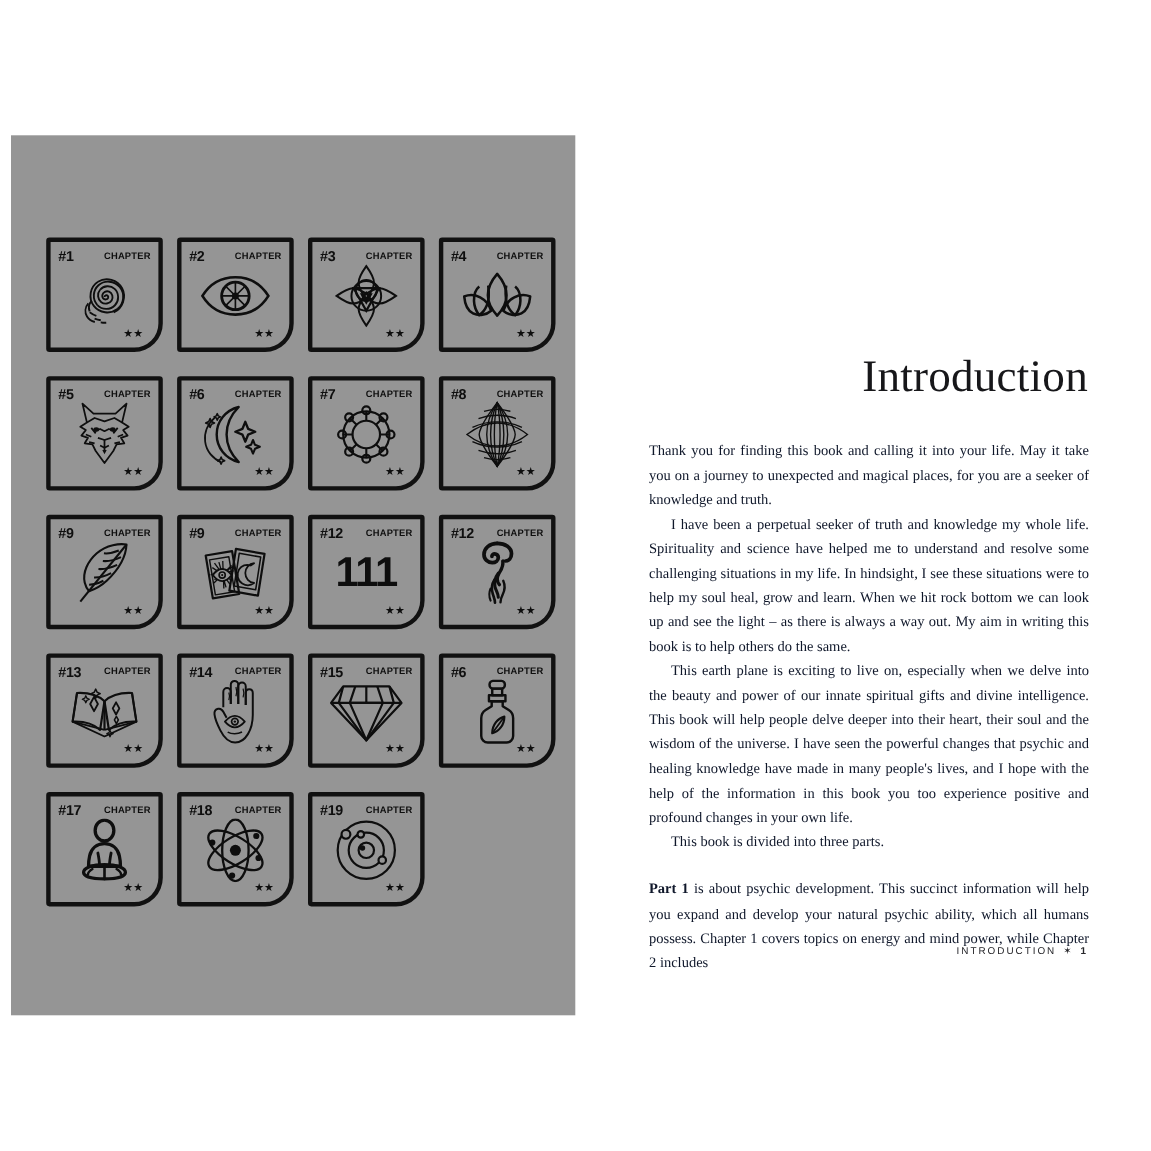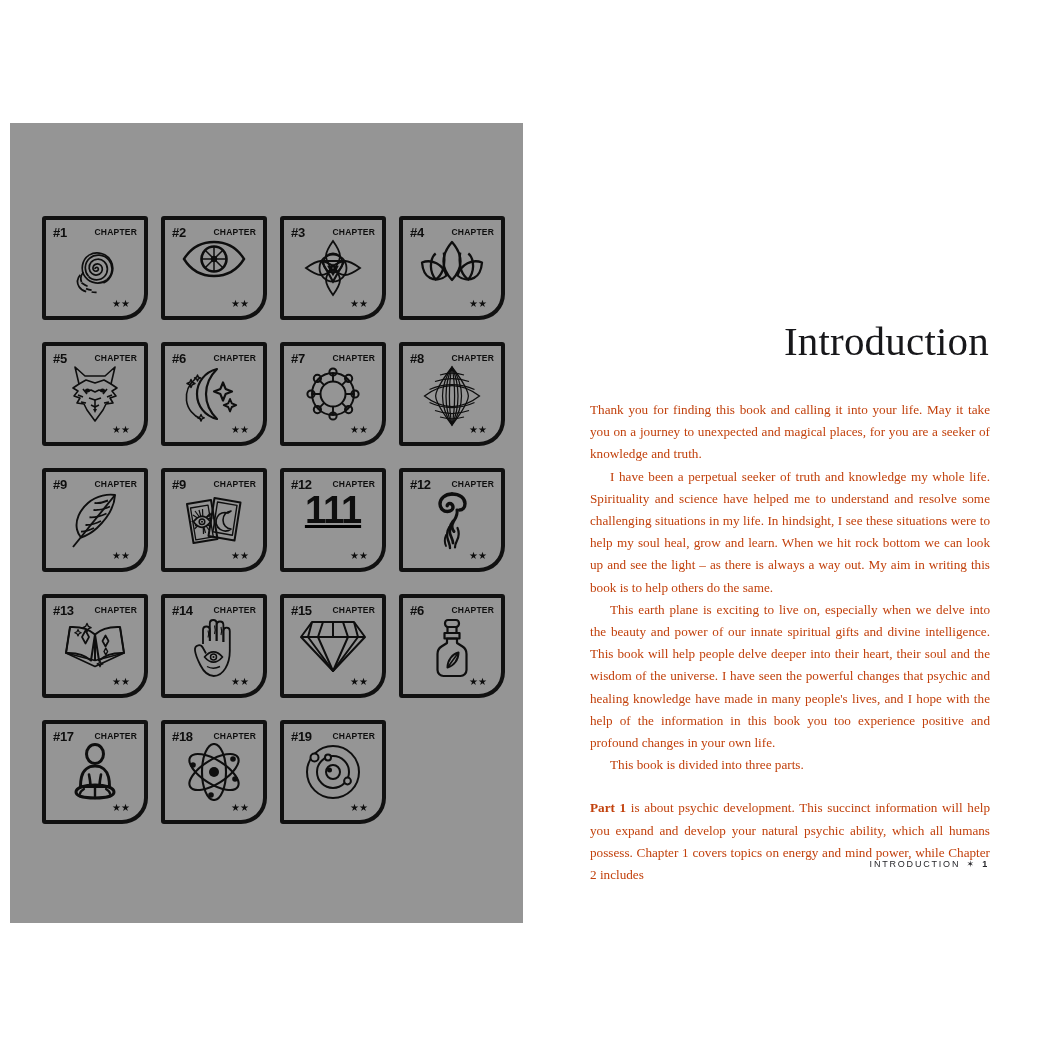--- a/index.html
+++ b/index.html
@@ -78,22 +78,22 @@
     line-height: 1;
   }
 
   .card-art {
     position: absolute;
     left: 0;
     right: 0;
     top: 19px;
     bottom: 18px;
     display: flex;
+    align-items: center;
     justify-content: center;
-    text-decoration: underline;
   }
   .card-art svg { display: block; }
   .card-art .big-num {
     font-family: "Liberation Sans", sans-serif;
     font-weight: 700;
     font-size: 38px;
     color: #0e0e0e;
     letter-spacing: -1px;
     line-height: 1;
   }
@@ -137,21 +137,21 @@
     left: 30px;
     top: 288px;
     width: 400px;
   }
   #body-text p {
     margin: 0;
     text-align: justify;
     text-justify: inter-word;
     font-size: 13.2px;
     line-height: 22.2px;
-    color: #c2410c;
+    color: #0f172a;
     hyphens: none;
   }
   #body-text p.indent { text-indent: 20px; }
   #body-text p.spaced { margin-top: 21px; }
   #body-text p b { font-weight: 700; }
 
   #page-footer {
     position: absolute;
     right: 26px;
     top: 748px;

